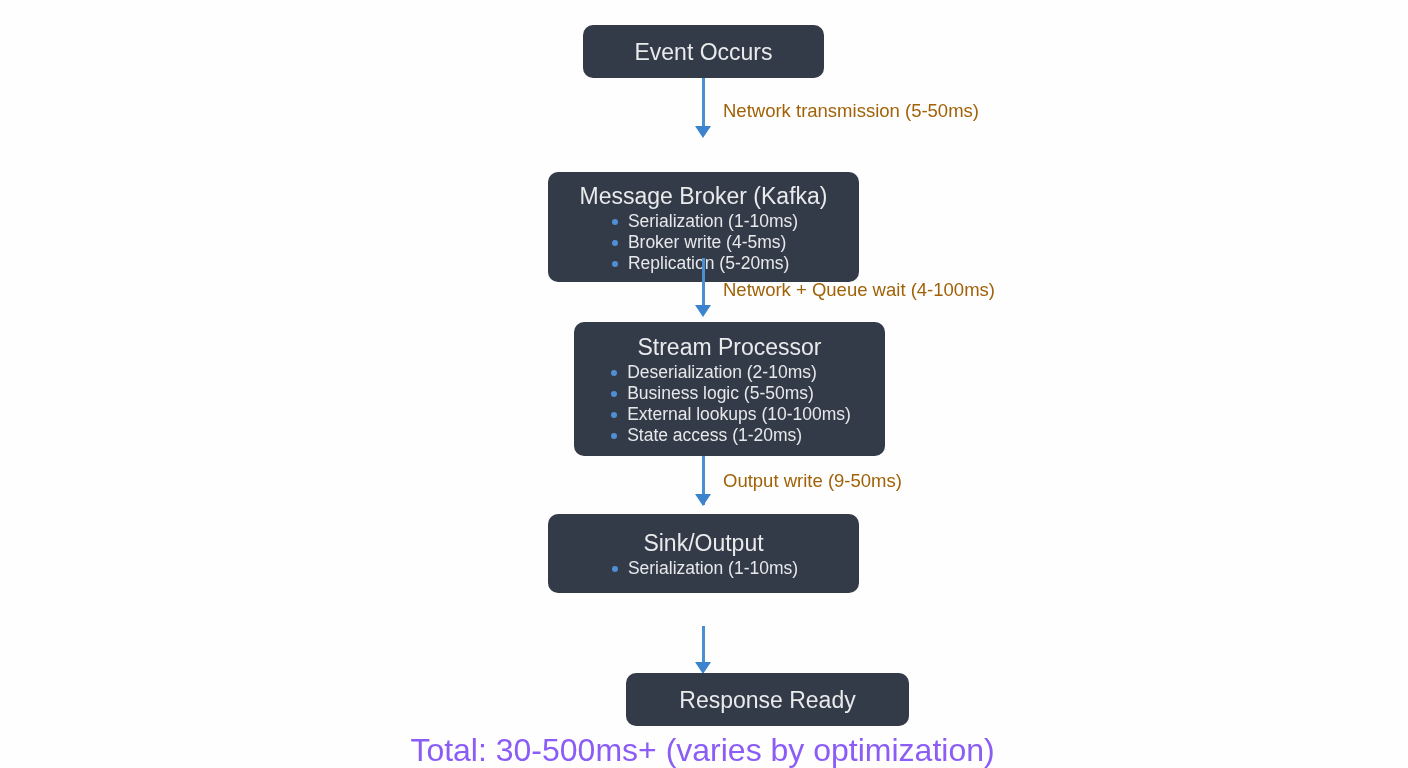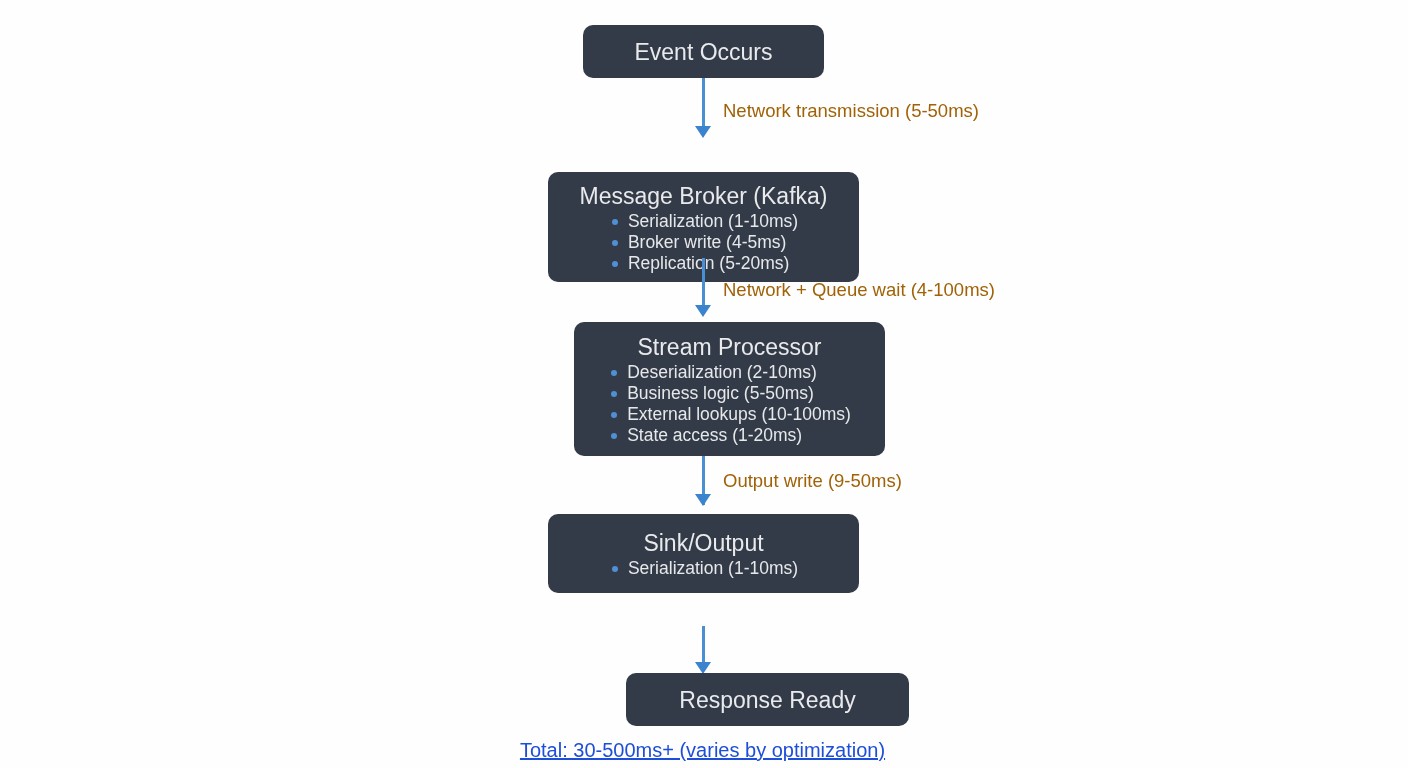--- a/index.html
+++ b/index.html
@@ -87,26 +87,25 @@
   }
   .edge-label {
     position: absolute;
     font-size: 18.5px;
     line-height: 22px;
     color: #a16207;
     white-space: nowrap;
   }
   .total-label {
     position: absolute;
-    font-size: 20px;
+    font-size: 32px;
     line-height: 30px;
-    color: #1d4ed8;
+    color: #8b5cf6;
     white-space: nowrap;
     text-align: center;
-    text-decoration: underline;
   }
 </style>
 </head>
 <body>
 
 <div id="canvas">
 
   <div class="node simple" style="left:583px; top:25px; width:241px; height:53px;">
     <div class="node-title">Event Occurs</div>
   </div>

